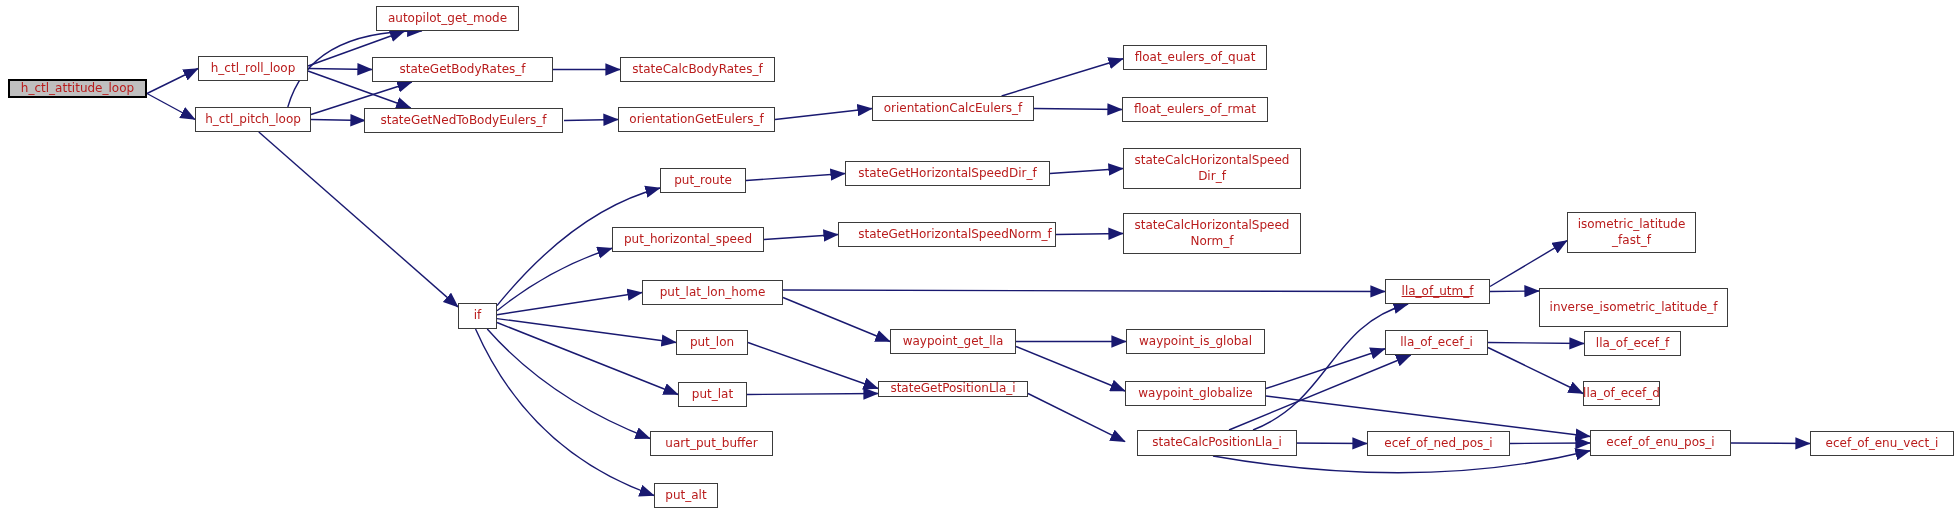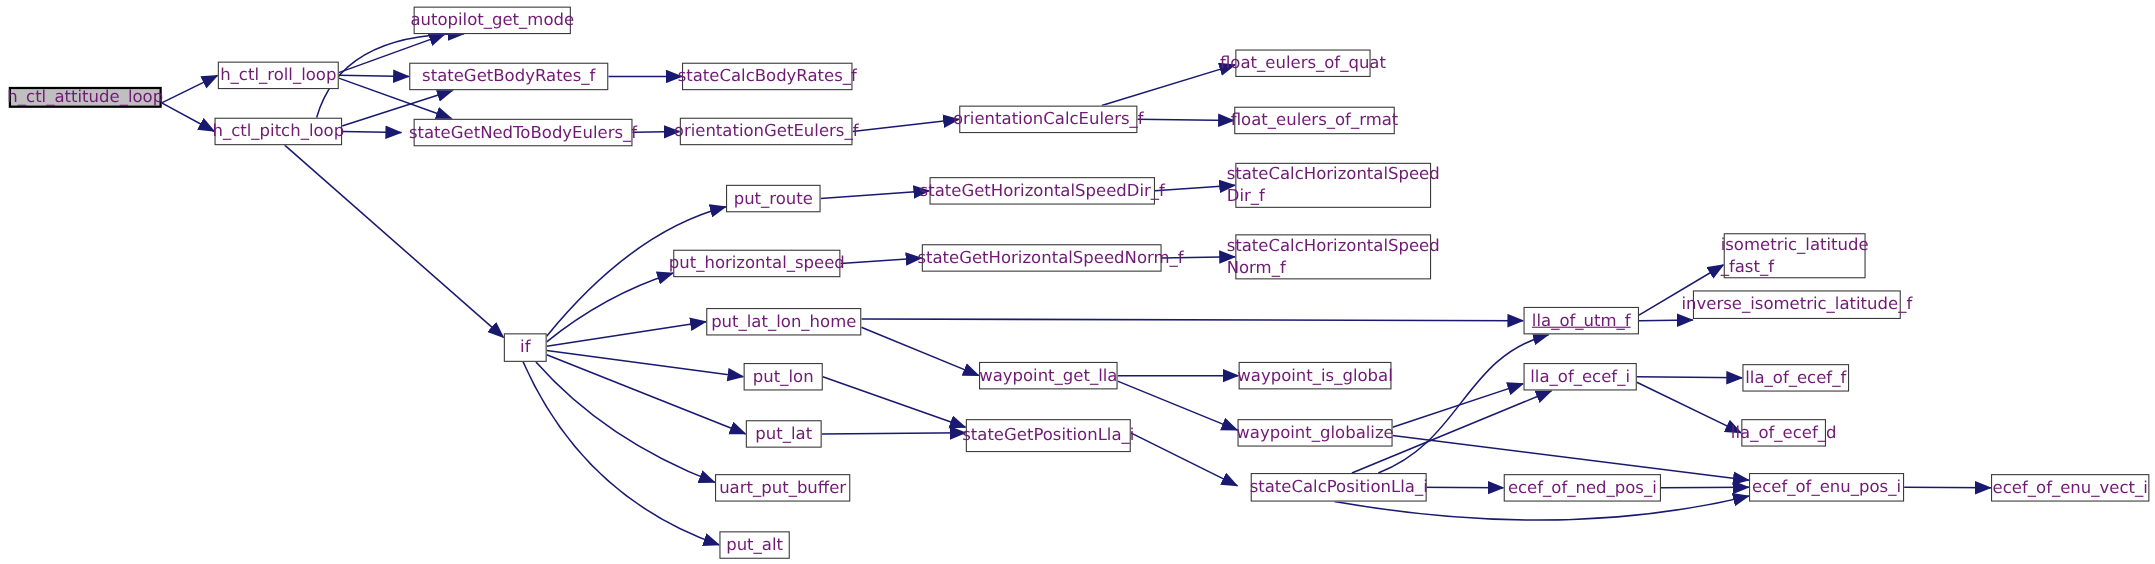--- a/index.html
+++ b/index.html
@@ -16,24 +16,25 @@
     left: 0; top: 0;
     width: 1959px; height: 513px;
     pointer-events: none;
   }
   .node {
     position: absolute;
     box-sizing: border-box;
     display: flex;
     align-items: center;
     justify-content: center;
+    text-align: center;
     background: #ffffff;
     border: 1px solid #3b3b3b;
-    color: #701a75;
-    font-size: 15px;
+    color: #b91c1c;
+    font-size: 12px;
     line-height: 1.3;
     white-space: pre-line;
     cursor: pointer;
     z-index: 2;
   }
   .node.root {
     background: #bfbfbf;
     border: 2px solid #000000;
   }
 </style>
@@ -94,48 +95,48 @@
         <path d="M1488,347.5 L1583,393.5" fill="none" stroke="#191970" stroke-width="1.4" marker-end="url(#arrowhead)"></path>
       </g>
   </svg>
   <div id="nodes">
       <div class="node root" style="left: 8px; top: 79px; width: 139px; height: 19px;">h_ctl_attitude_loop</div>
       <div class="node" style="left: 198px; top: 56px; width: 110px; height: 25px;">h_ctl_roll_loop</div>
       <div class="node" style="left: 195px; top: 107px; width: 116px; height: 25px;">h_ctl_pitch_loop</div>
       <div class="node" style="left: 376px; top: 6px; width: 143px; height: 25px;">autopilot_get_mode</div>
       <div class="node" style="left: 372px; top: 57px; width: 181px; height: 25px;">stateGetBodyRates_f</div>
       <div class="node" style="left: 620px; top: 57px; width: 155px; height: 25px;">stateCalcBodyRates_f</div>
-      <div class="node" style="left: 376px; top: 108px; width: 199px; height: 25px;">stateGetNedToBodyEulers_f</div>
+      <div class="node" style="left: 364px; top: 108px; width: 199px; height: 25px;">stateGetNedToBodyEulers_f</div>
       <div class="node" style="left: 618px; top: 107px; width: 157px; height: 25px;">orientationGetEulers_f</div>
       <div class="node" style="left: 872px; top: 96px; width: 162px; height: 25px;">orientationCalcEulers_f</div>
-      <div class="node" style="left: 1123px; top: 45px; width: 123px; height: 25px;">float_eulers_of_quat</div>
+      <div class="node" style="left: 1123px; top: 45px; width: 144px; height: 25px;">float_eulers_of_quat</div>
       <div class="node" style="left: 1122px; top: 97px; width: 146px; height: 25px;">float_eulers_of_rmat</div>
       <div class="node" style="left: 660px; top: 168px; width: 86px; height: 25px;">put_route</div>
       <div class="node" style="left: 845px; top: 161px; width: 205px; height: 25px;">stateGetHorizontalSpeedDir_f</div>
       <div class="node" style="left: 1123px; top: 148px; width: 178px; height: 41px;">stateCalcHorizontalSpeed
 Dir_f</div>
       <div class="node" style="left: 612px; top: 227px; width: 152px; height: 25px;">put_horizontal_speed</div>
       <div class="node" style="left: 838px; top: 222px; width: 218px; height: 25px; padding-left: 16px;">stateGetHorizontalSpeedNorm_f</div>
       <div class="node" style="left: 1123px; top: 213px; width: 178px; height: 41px;">stateCalcHorizontalSpeed
 Norm_f</div>
       <div class="node" style="left: 458px; top: 303px; width: 39px; height: 26px;">if</div>
       <div class="node" style="left: 642px; top: 280px; width: 141px; height: 25px;">put_lat_lon_home</div>
       <div class="node" style="left: 676px; top: 330px; width: 72px; height: 25px;">put_lon</div>
       <div class="node" style="left: 678px; top: 382px; width: 69px; height: 25px;">put_lat</div>
       <div class="node" style="left: 650px; top: 431px; width: 123px; height: 25px;">uart_put_buffer</div>
       <div class="node" style="left: 654px; top: 483px; width: 64px; height: 25px;">put_alt</div>
       <div class="node" style="left: 890px; top: 329px; width: 126px; height: 25px;">waypoint_get_lla</div>
       <div class="node" style="left: 1126px; top: 329px; width: 139px; height: 25px;">waypoint_is_global</div>
-      <div class="node" style="left: 878px; top: 381px; width: 150px; height: 30px;">stateGetPositionLla_i</div>
+      <div class="node" style="left: 878px; top: 381px; width: 150px; height: 16px;">stateGetPositionLla_i</div>
       <div class="node" style="left: 1125px; top: 381px; width: 141px; height: 25px;">waypoint_globalize</div>
       <div class="node" style="left: 1125px; top: 430px; width: 160px; height: 26px; margin-left: 12px;">stateCalcPositionLla_i</div>
       <div class="node" style="left: 1367px; top: 431px; width: 143px; height: 25px;">ecef_of_ned_pos_i</div>
       <div class="node" style="left: 1590px; top: 430px; width: 141px; height: 26px;">ecef_of_enu_pos_i</div>
       <div class="node" style="left: 1810px; top: 431px; width: 144px; height: 25px;">ecef_of_enu_vect_i</div>
       <div class="node" style="left: 1385px; top: 279px; width: 105px; height: 25px; text-decoration: underline;">lla_of_utm_f</div>
       <div class="node" style="left: 1567px; top: 212px; width: 129px; height: 41px;">isometric_latitude
 _fast_f</div>
-      <div class="node" style="left: 1539px; top: 264px; width: 189px; height: 26px;">inverse_isometric_latitude_f</div>
+      <div class="node" style="left: 1539px; top: 288px; width: 189px; height: 39px;">inverse_isometric_latitude_f</div>
       <div class="node" style="left: 1385px; top: 330px; width: 103px; height: 25px;">lla_of_ecef_i</div>
       <div class="node" style="left: 1584px; top: 331px; width: 97px; height: 25px;">lla_of_ecef_f</div>
       <div class="node" style="left: 1583px; top: 381px; width: 77px; height: 25px;">lla_of_ecef_d</div>
     </div>
 </div>
 
 </body></html>

